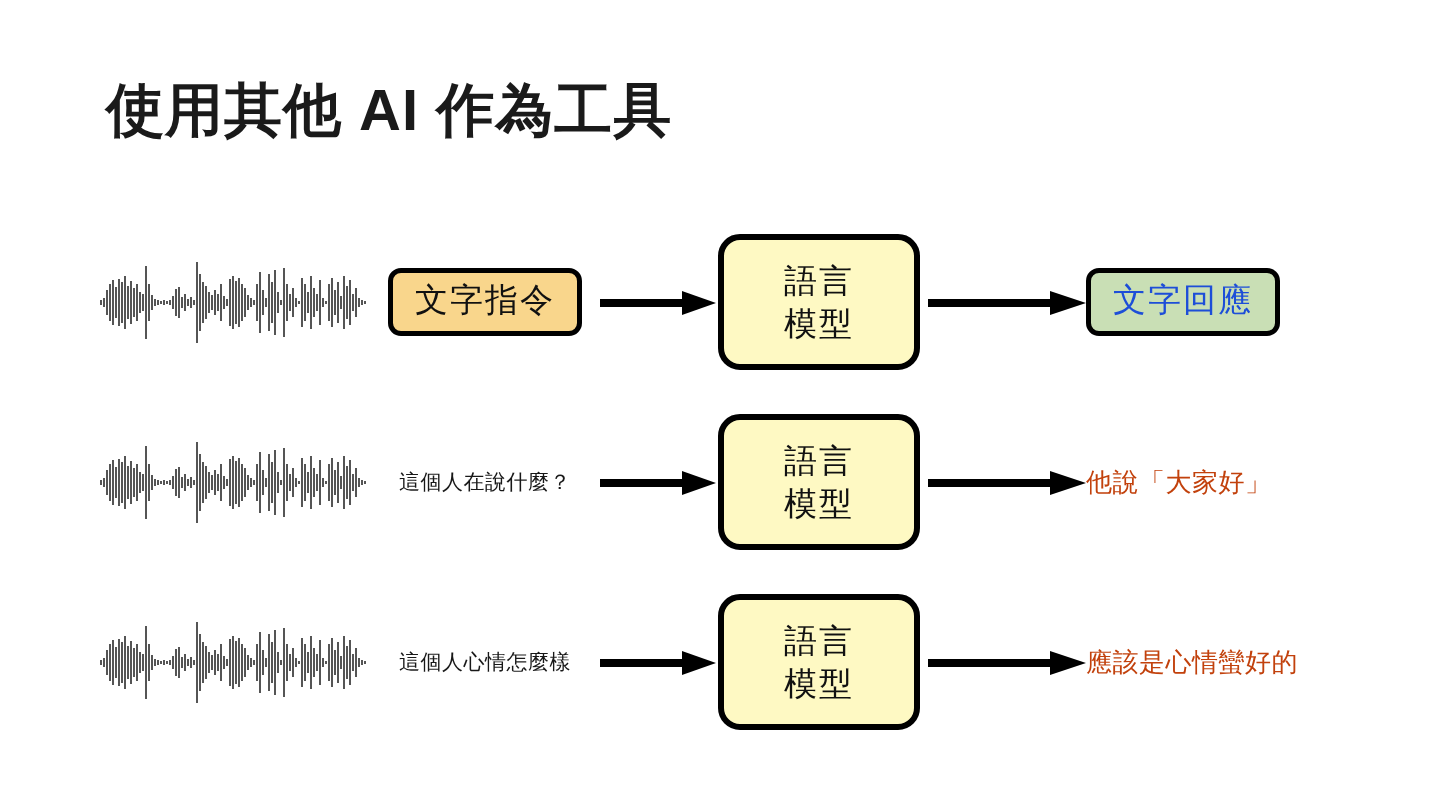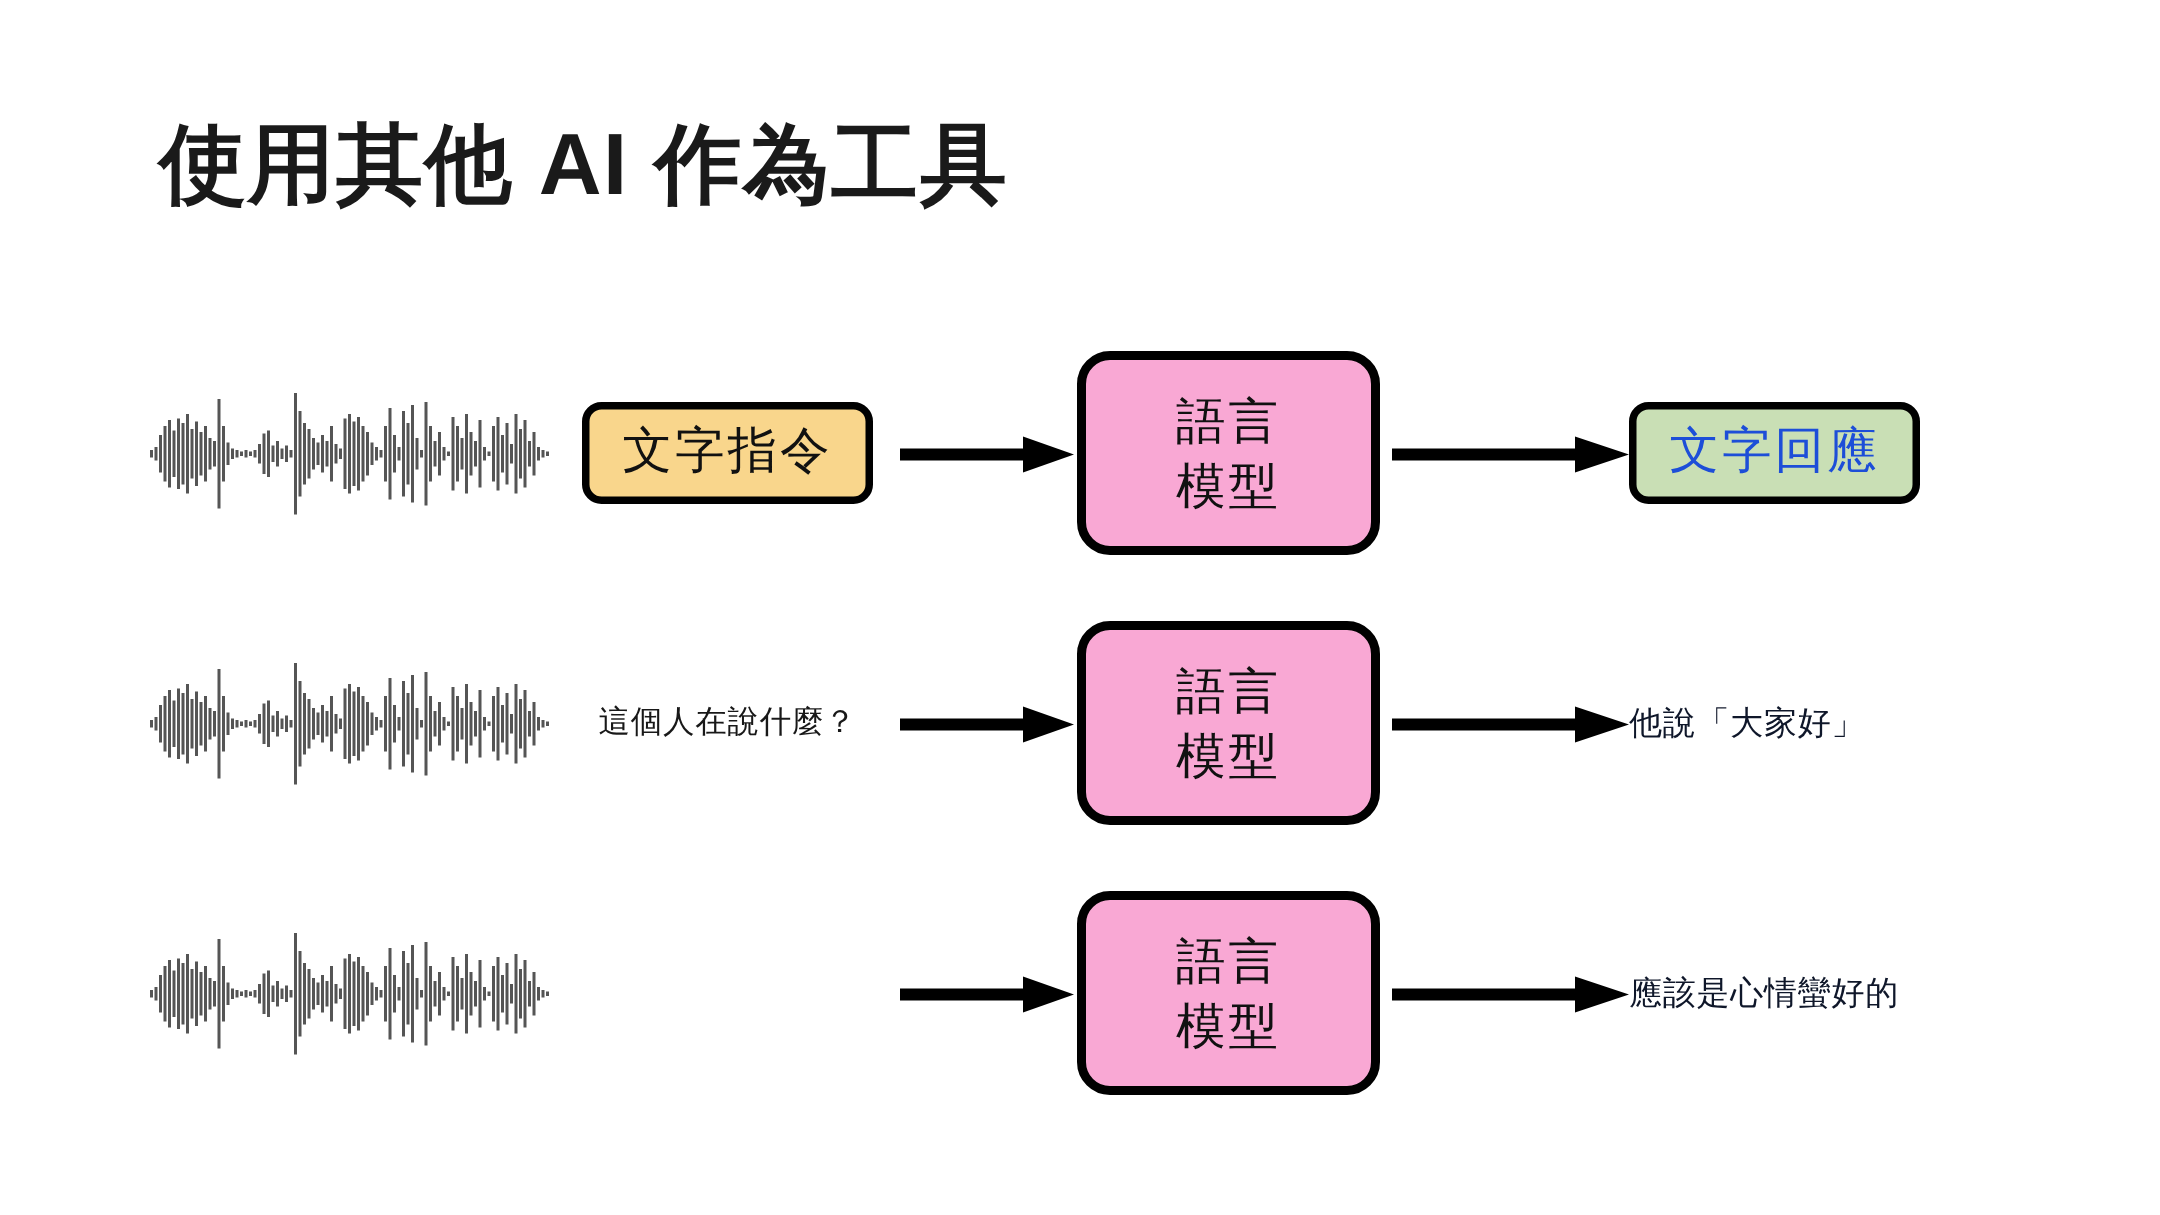--- a/index.html
+++ b/index.html
@@ -97,21 +97,21 @@
   .arrow-right-3 { left: 928px; top: 66px; width: 158px; }
 
   
   .lm-box {
     position: absolute;
     left: 718px;
     top: 12px;
     width: 202px;
     height: 136px;
     box-sizing: border-box;
-    background: #f9a8d4;
+    background: #fef9c3;
     border: 6px solid #000000;
     border-radius: 22px;
     display: flex;
     flex-direction: column;
     align-items: center;
     justify-content: center;
     font-size: 33px;
     line-height: 43px;
     letter-spacing: 2px;
     color: #111111;
@@ -134,25 +134,25 @@
     border: 5px solid #000000;
     border-radius: 13px;
     font-size: 33px;
     line-height: 40px;
     letter-spacing: 2px;
     white-space: nowrap;
     color: #1d4ed8;
   }
   .output-box.green { background: #C9DFB5; }
   .output-text {
-    font-size: 22px;
+    font-size: 26px;
     line-height: 34px;
     letter-spacing: 0.5px;
     white-space: nowrap;
-    color: #0f172a;
+    color: #c2410c;
   }
 </style>
 </head>
 <body>
 
 <div class="slide-title">使用其他 AI 作為工具</div>
 
 <div class="row row-1">
 
   <div class="waveform">
@@ -496,20 +496,23 @@
         <rect x="251" y="26" width="2" height="45"></rect>
         <rect x="254" y="40" width="2" height="17"></rect>
         <rect x="257" y="34" width="2" height="29"></rect>
         <rect x="260" y="44" width="2" height="9"></rect>
         <rect x="263" y="46" width="2" height="5"></rect>
         <rect x="266" y="47" width="2" height="3"></rect>
       </g>
     </svg>
   </div>
 
+  <div class="prompt-cell">
+    <div class="prompt-text">這個人心情怎麼樣</div>
+  </div>
 
   <div class="arrow arrow-left-3">
     <svg viewBox="0 0 116 30" preserveAspectRatio="none" aria-hidden="true">
       <rect x="0" y="11" width="86" height="8" fill="#000000"></rect>
       <polygon points="82,3 116,15 82,27" fill="#000000"></polygon>
     </svg>
   </div>
 
   <div class="lm-box">
     <span>語言</span>

